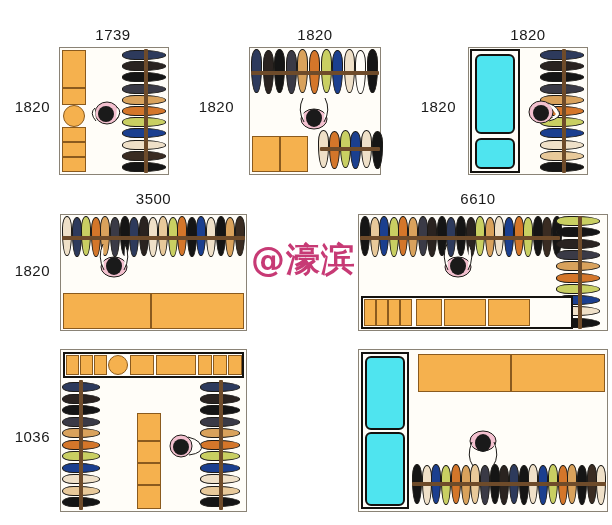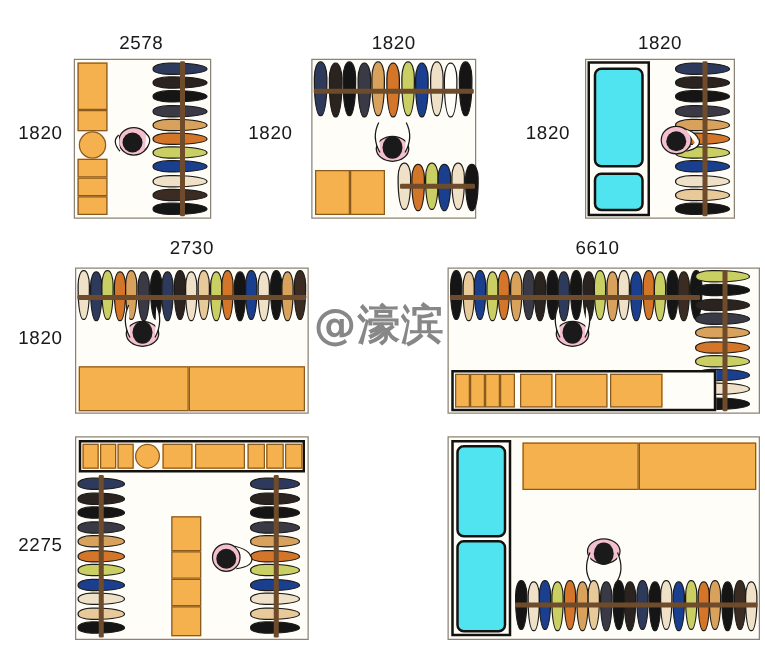--- a/index.html
+++ b/index.html
@@ -63,21 +63,21 @@
     position:absolute;
     border:1px solid #1d1b18;
     box-sizing:border-box;
   }
   .garment.vert{border-radius:48% 48% 45% 45% / 30% 30% 60% 60%;}
   .garment.horz{border-radius:30% 60% 60% 30% / 48% 48% 45% 45%;}
   
   .person{position:absolute;z-index:7;}
   .watermark{
     position:absolute;
-    color:#737373;
+    color:#be185d;
     font-size:34px;
     font-weight:bold;
     font-family:"DejaVu Sans","Liberation Sans",sans-serif;
     opacity:.85;
     letter-spacing:1px;
     z-index:9;
     text-shadow:0 1px 0 #fff;
     pointer-events:none;
   }
   .corner-mark{
@@ -86,21 +86,21 @@
     font-size:6px;color:#c9c4bb;
     z-index:9;
   }
 </style>
 </head>
 <body>
 
 <div class="stage">
 
   <div class="panel">
-    <div class="dim top" style="left:58px;top:26px;width:110px;">2578</div>
+    <div class="dim top" style="left:58px;top:26px;width:110px;">1739</div>
     <div class="dim left" style="left:4px;top:98px;width:46px;">1820</div>
     <div class="room" style="left:59px;top:47px;width:110px;height:128px;"></div>
 
     <div class="cab" style="left:62px;top:50px;width:24px;height:38px;"></div>
     <div class="cab" style="left:62px;top:88px;width:24px;height:17px;"></div>
     <div class="cab round" style="left:63px;top:105px;width:22px;height:22px;"></div>
     <div class="cab" style="left:62px;top:127px;width:24px;height:15px;"></div>
     <div class="cab" style="left:62px;top:142px;width:24px;height:15px;"></div>
     <div class="cab" style="left:62px;top:157px;width:24px;height:15px;"></div>
 
@@ -193,21 +193,21 @@
         <div class="garment horz" style="background: rgb(212, 118, 42); left: 540px; top: 106px; width: 44px; height: 10px;"></div>
         <div class="garment horz" style="background: rgb(201, 207, 98); left: 540px; top: 117.2px; width: 44px; height: 10px;"></div>
         <div class="garment horz" style="background: rgb(27, 63, 143); left: 540px; top: 128.4px; width: 44px; height: 10px;"></div>
         <div class="garment horz" style="background: rgb(239, 224, 200); left: 540px; top: 139.6px; width: 44px; height: 10px;"></div>
         <div class="garment horz" style="background: rgb(232, 201, 154); left: 540px; top: 150.8px; width: 44px; height: 10px;"></div>
         <div class="garment horz" style="background: rgb(21, 21, 21); left: 540px; top: 162px; width: 44px; height: 10px;"></div>
       </div>
   </div>
 
   <div class="panel">
-    <div class="dim top" style="left:60px;top:190px;width:187px;">2730</div>
+    <div class="dim top" style="left:60px;top:190px;width:187px;">3500</div>
     <div class="dim left" style="left:4px;top:262px;width:46px;">1820</div>
     <div class="room" style="left:60px;top:214px;width:187px;height:117px;"></div>
     <div class="rod h" style="left:62px;top:236px;width:183px;"></div>
     <div id="p4g">
         <div class="garment vert" style="background: rgb(239, 224, 200); left: 62px; top: 216px; width: 10px; height: 40px;"></div>
         <div class="garment vert" style="background: rgb(45, 58, 92); left: 71.6px; top: 217px; width: 10px; height: 40px;"></div>
         <div class="garment vert" style="background: rgb(201, 207, 98); left: 81.2px; top: 216px; width: 10px; height: 40px;"></div>
         <div class="garment vert" style="background: rgb(212, 118, 42); left: 90.8px; top: 217px; width: 10px; height: 40px;"></div>
         <div class="garment vert" style="background: rgb(217, 162, 92); left: 100.4px; top: 216px; width: 10px; height: 40px;"></div>
         <div class="garment vert" style="background: rgb(58, 58, 70); left: 110px; top: 217px; width: 10px; height: 40px;"></div>
@@ -289,21 +289,21 @@
     <div class="cab" style="left:364px;top:299px;width:12px;height:27px;"></div>
     <div class="cab" style="left:376px;top:299px;width:12px;height:27px;"></div>
     <div class="cab" style="left:388px;top:299px;width:12px;height:27px;"></div>
     <div class="cab" style="left:400px;top:299px;width:12px;height:27px;"></div>
     <div class="cab" style="left:416px;top:299px;width:26px;height:27px;"></div>
     <div class="cab" style="left:444px;top:299px;width:42px;height:27px;"></div>
     <div class="cab" style="left:488px;top:299px;width:42px;height:27px;"></div>
   </div>
 
   <div class="panel">
-    <div class="dim left" style="left:2px;top:428px;width:48px;">2275</div>
+    <div class="dim left" style="left:2px;top:428px;width:48px;">1036</div>
     <div class="room" style="left:60px;top:349px;width:187px;height:163px;"></div>
     <div class="glasswrap" style="left:63px;top:352px;width:181px;height:26px;"></div>
     <div class="cab" style="left:66px;top:355px;width:13px;height:20px;"></div>
     <div class="cab" style="left:80px;top:355px;width:13px;height:20px;"></div>
     <div class="cab" style="left:94px;top:355px;width:13px;height:20px;"></div>
     <div class="cab round" style="left:108px;top:355px;width:20px;height:20px;"></div>
     <div class="cab" style="left:130px;top:355px;width:24px;height:20px;"></div>
     <div class="cab" style="left:156px;top:355px;width:40px;height:20px;"></div>
     <div class="cab" style="left:198px;top:355px;width:14px;height:20px;"></div>
     <div class="cab" style="left:213px;top:355px;width:14px;height:20px;"></div>

